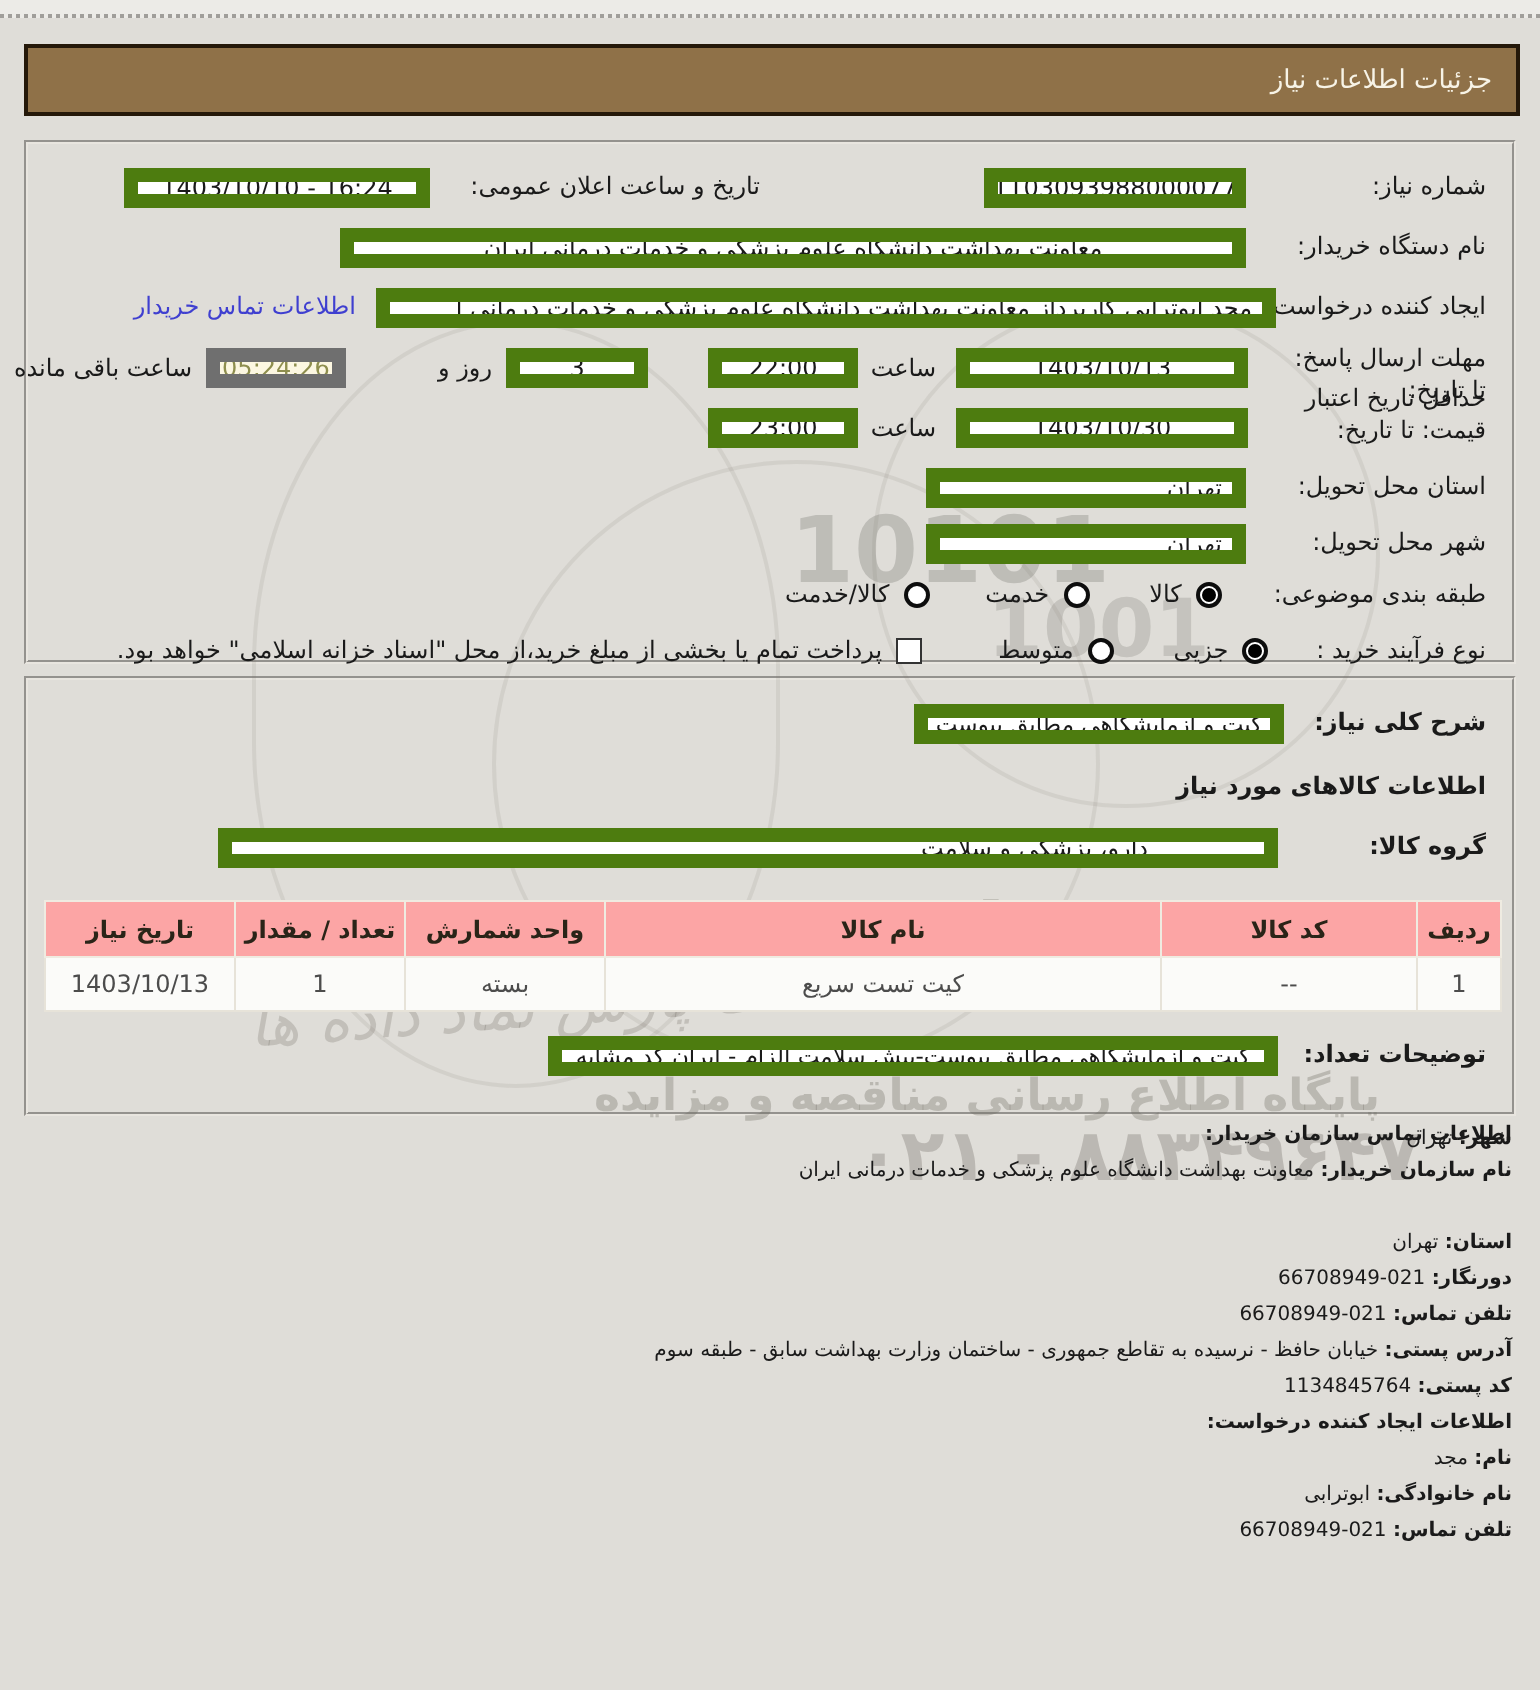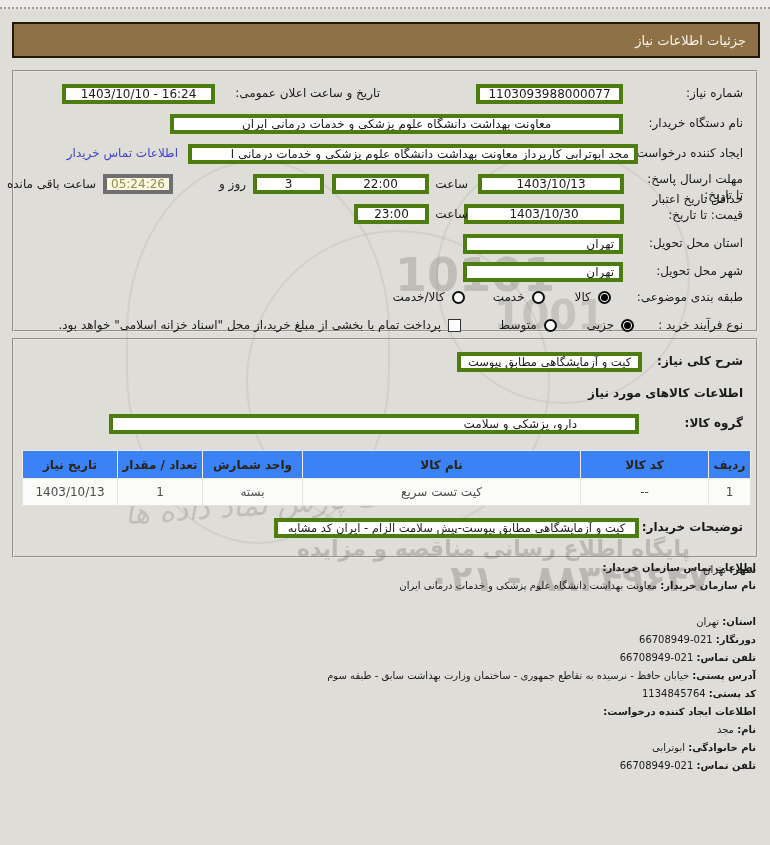--- a/index.html
+++ b/index.html
@@ -11,34 +11,34 @@
   .title-bar{position:absolute;top:22px;right:10px;width:748px;height:36px;
     background:#8f7148;border:2px solid #241809;box-sizing:border-box;
     color:#f7f3e6;display:flex;align-items:center;padding:0 12px;font-size:13px;}
   .panel{position:absolute;box-sizing:border-box;border:2px groove #e8e5df;}
   .panel1{top:70px;right:12px;width:746px;height:262px;}
   .panel2{top:338px;right:12px;width:746px;height:220px;}
   .lbl{position:absolute;white-space:nowrap;z-index:3;}
   .b{font-weight:bold;}
   .wrap2{white-space:normal;width:100px;text-align:right;line-height:1.3;}
   .box{position:absolute;box-sizing:border-box;height:20px;background:#fff;
-    border:4px solid #4d7c0f;display:flex;align-items:center;justify-content:center;
+    border:7px solid #4d7c0f;display:flex;align-items:center;justify-content:center;
     overflow:hidden;white-space:nowrap;z-index:3;margin-left:19px;}
   .box.start{justify-content:flex-start;padding-right:5px;}
   .box.yellow{background:#fcf7e1;color:#8e8e4e;border-color:#6f6f6f;}
   .link{color:#3f3fd0;text-decoration:none;cursor:pointer;}
   .optrow{position:absolute;display:flex;align-items:center;z-index:3;}
   .radio{display:inline-block;width:13px;height:13px;border:2px solid #0d0d0d;
     border-radius:50%;background:#fff;box-sizing:border-box;position:relative;flex:0 0 auto;}
   .radio.checked::after{content:"";position:absolute;inset:1px;background:#000;border-radius:50%;}
   .checkbox{display:inline-block;width:13px;height:13px;border:1px solid #333;
     background:#fff;box-sizing:border-box;flex:0 0 auto;}
   table.goods{position:absolute;top:110px;right:5px;width:728px;border-collapse:collapse;
     table-layout:fixed;z-index:3;font-size:12px;}
-  table.goods th{background:#3b82f6;color:#2a2418;font-weight:bold;height:27px;
+  table.goods th{background:#fca5a5;color:#2a2418;font-weight:bold;height:27px;
     border:1px solid #efebe1;padding:0 4px;}
   table.goods td{background:#fbfbf9;color:#4c4c4c;height:26px;text-align:center;
     border:1px solid #e7e3d9;padding:0 4px;}
   .c-row{position:absolute;right:14px;white-space:nowrap;z-index:3;font-size:10px;}
   .wm{position:absolute;z-index:1;pointer-events:none;white-space:nowrap;}
   .wm-latin{top:443px;right:145px;font-size:44px;font-weight:bold;color:rgba(125,120,110,.38);
     letter-spacing:1px;direction:ltr;}
   .wm-digits{top:248px;right:215px;font-size:46px;font-weight:bold;color:rgba(130,128,122,.35);direction:ltr;}
   .wm-digits2{top:292px;right:165px;font-size:40px;font-weight:bold;color:rgba(130,128,122,.28);direction:ltr;}
   .wm-callig{top:478px;right:120px;font-size:30px;font-style:italic;color:rgba(90,85,78,.22);
@@ -64,21 +64,21 @@
   <div class="wm-circle" style="top:230px;right:220px;width:300px;height:300px;"></div>
   <div class="wm-circle" style="top:160px;right:380px;width:260px;height:380px;border-radius:50%/45%;"></div>
 
   <div class="title-bar">
     <span>جزئیات اطلاعات نیاز</span>
   </div>
 
   <div class="panel panel1">
 
     <div class="lbl" style="top:14px;right:13px;">شماره نیاز:</div>
-    <div class="box" style="top:12px;right:133px;width:147px;">
+    <div class="box" style="top:12px;right:133px;width:131px;">
       <span dir="ltr">1103093988000077</span>
     </div>
     <div class="lbl" style="top:14px;right:376px;">تاریخ و ساعت اعلان عمومی:</div>
     <div class="box" style="top:12px;right:541px;width:153px;">
       <span dir="ltr">1403/10/10 - 16:24</span>
     </div>
 
     <div class="lbl" style="top:44px;right:13px;">نام دستگاه خریدار:</div>
     <div class="box" style="top:42px;right:133px;width:453px;">
       <span>معاونت بهداشت دانشگاه علوم پزشکی و خدمات درمانی ایران</span>
@@ -88,34 +88,34 @@
     <div class="box start" style="top:72px;right:118px;width:450px;">
       <span>مجد ابوترابی کارپرداز معاونت بهداشت دانشگاه علوم پزشکی و خدمات درمانی ا</span>
     </div>
     <a class="lbl link" style="top:74px;right:578px;">اطلاعات تماس خریدار</a>
 
     <div class="lbl wrap2" style="top:100px;right:13px;">مهلت ارسال پاسخ: تا تاریخ:</div>
     <div class="box" style="top:102px;right:132px;width:146px;">
       <span dir="ltr">1403/10/13</span>
     </div>
     <div class="lbl" style="top:105px;right:288px;">ساعت</div>
-    <div class="box" style="top:102px;right:327px;width:97px;">
+    <div class="box" style="top:102px;right:327px;width:75px;">
       <span dir="ltr">22:00</span>
     </div>
     <div class="box" style="top:102px;right:432px;width:71px;">
       <span dir="ltr">3</span>
     </div>
     <div class="lbl" style="top:105px;right:510px;">روز و</div>
     <div class="box yellow" style="top:102px;right:583px;width:70px;">
       <span dir="ltr">05:24:26</span>
     </div>
     <div class="lbl" style="top:105px;right:660px;">ساعت باقی مانده</div>
 
     <div class="lbl wrap2" style="top:120px;right:13px;">حداقل تاریخ اعتبار قیمت: تا تاریخ:</div>
-    <div class="box" style="top:132px;right:132px;width:160px;">
+    <div class="box" style="top:132px;right:132px;width:146px;">
       <span dir="ltr">1403/10/30</span>
     </div>
     <div class="lbl" style="top:135px;right:288px;">ساعت</div>
     <div class="box" style="top:132px;right:327px;width:75px;">
       <span dir="ltr">23:00</span>
     </div>
 
     <div class="lbl" style="top:164px;right:13px;">استان محل تحویل:</div>
     <div class="box start" style="top:162px;right:133px;width:160px;">
       <span>تهران</span>
@@ -189,21 +189,21 @@
           <td>1</td>
           <td>--</td>
           <td>کیت تست سریع</td>
           <td>بسته</td>
           <td>1</td>
           <td dir="ltr">1403/10/13</td>
         </tr>
       </tbody>
     </table>
 
-    <div class="lbl b" style="top:180px;right:13px;">توضیحات خریدار:</div>
+    <div class="lbl b" style="top:180px;right:13px;">توضیحات تعداد:</div>
     <div class="box" style="top:178px;right:117px;width:365px;font-size:11.5px;">
       <span>کیت و آزمایشگاهی مطابق پیوست-پیش سلامت الزام - ایران کد مشابه</span>
     </div>
   </div>
 
   <div class="c-row b" style="top:562px;">اطلاعات تماس سازمان خریدار:</div>
   <div class="c-row" style="top:580px;">
     <span class="b">نام سازمان خریدار:</span>
     <span>معاونت بهداشت دانشگاه علوم پزشکی و خدمات درمانی ایران</span>
   </div>

